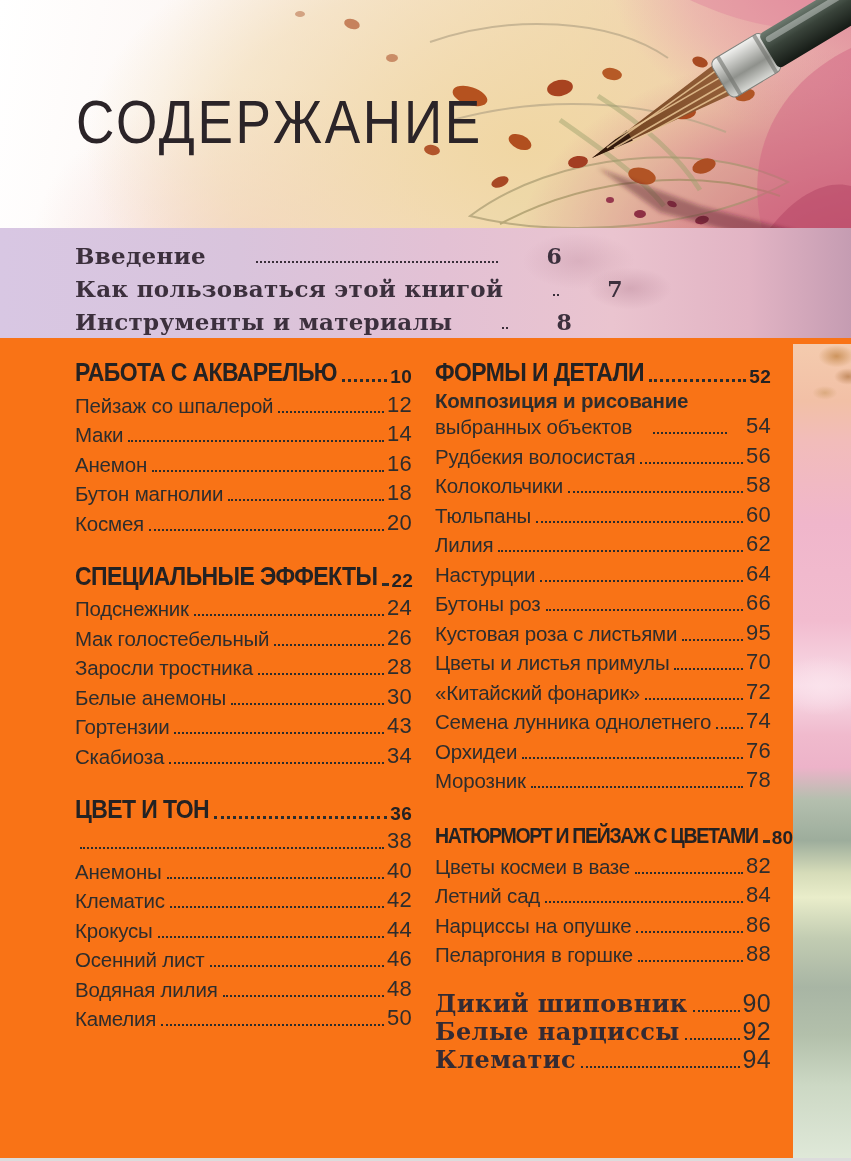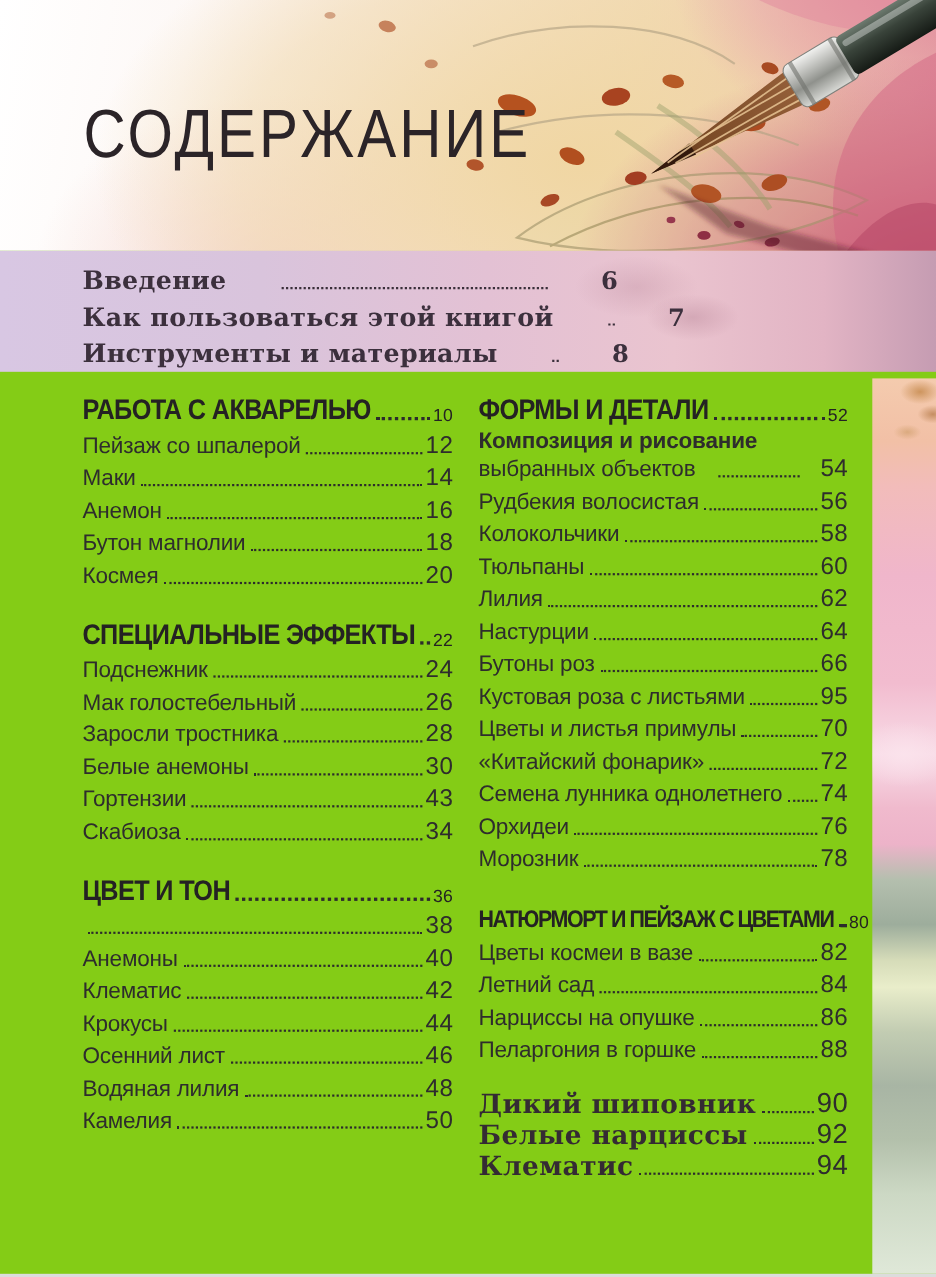--- a/index.html
+++ b/index.html
@@ -2,21 +2,21 @@
 <html lang="ru" style="--title-text: #2b2428; --body-text: #2e2d2d; --slab-text: #342b33; --band-bg-left: #d8c7e3; --band-bg-right: #c59cb2;"><head>
 <meta charset="utf-8">
 <style>
   :root{
     --title-text:#2b2428;
     --body-text:#2e2d2d;
     --slab-text:#342b33;
   }
   html,body{margin:0;padding:0;background:#ffffff;}
   .page-root{
-    position:relative;width:851px;height:1161px;background:#84cc16;
+    position:relative;width:851px;height:1161px;background:#f97316;
     overflow:hidden;font-family:"Liberation Sans",sans-serif;
   }
 
   
   .header{
     position:absolute;top:0;left:0;width:851px;height:228px;overflow:hidden;
     background:
       radial-gradient(ellipse 420px 260px at 98% 108%, rgba(197,84,110,.85) 0%, rgba(208,110,134,.55) 45%, rgba(208,110,134,0) 75%),
       radial-gradient(ellipse 300px 200px at 100% -10%, rgba(226,138,156,.9) 0%, rgba(231,160,172,.5) 55%, rgba(231,160,172,0) 80%),
       radial-gradient(ellipse 520px 300px at 62% 65%, rgba(240,214,162,.95) 0%, rgba(242,220,178,.55) 60%, rgba(242,220,178,0) 85%),
@@ -60,21 +60,21 @@
   .page{font-size:22px;letter-spacing:.3px;}
 
   .row.k-heading{height:36px;}
   .col div.k-heading{margin-top:20px;}
   .col div.row:first-of-type{margin-top:0;}
   .k-heading .label{
     font-weight:bold;font-size:23px;letter-spacing:-0.6px;
     transform:scaleY(1.12);transform-origin:left bottom;color:#242223;
   }
   .k-heading.k-long .label{font-size:19.5px;letter-spacing:-1.3px;}
-  .k-heading .page{font-weight:normal;font-size:16px;color:#242223;}
+  .k-heading .page{font-weight:bold;font-size:19px;color:#242223;}
   .k-heading .dots{border-bottom-width:3px;margin-bottom:6px;}
 
   .k-wrap{height:25px;font-weight:bold;}
   div.k-wrap + div.row{height:26px;gap:16px;}
 
   .k-slab{height:28px;}
   div.k-entry + div.k-slab{margin-top:23px;}
   .k-slab .label{
     font-family:"DejaVu Serif",serif;font-weight:bold;font-size:24px;
     color:var(--slab-text);letter-spacing:.4px;

